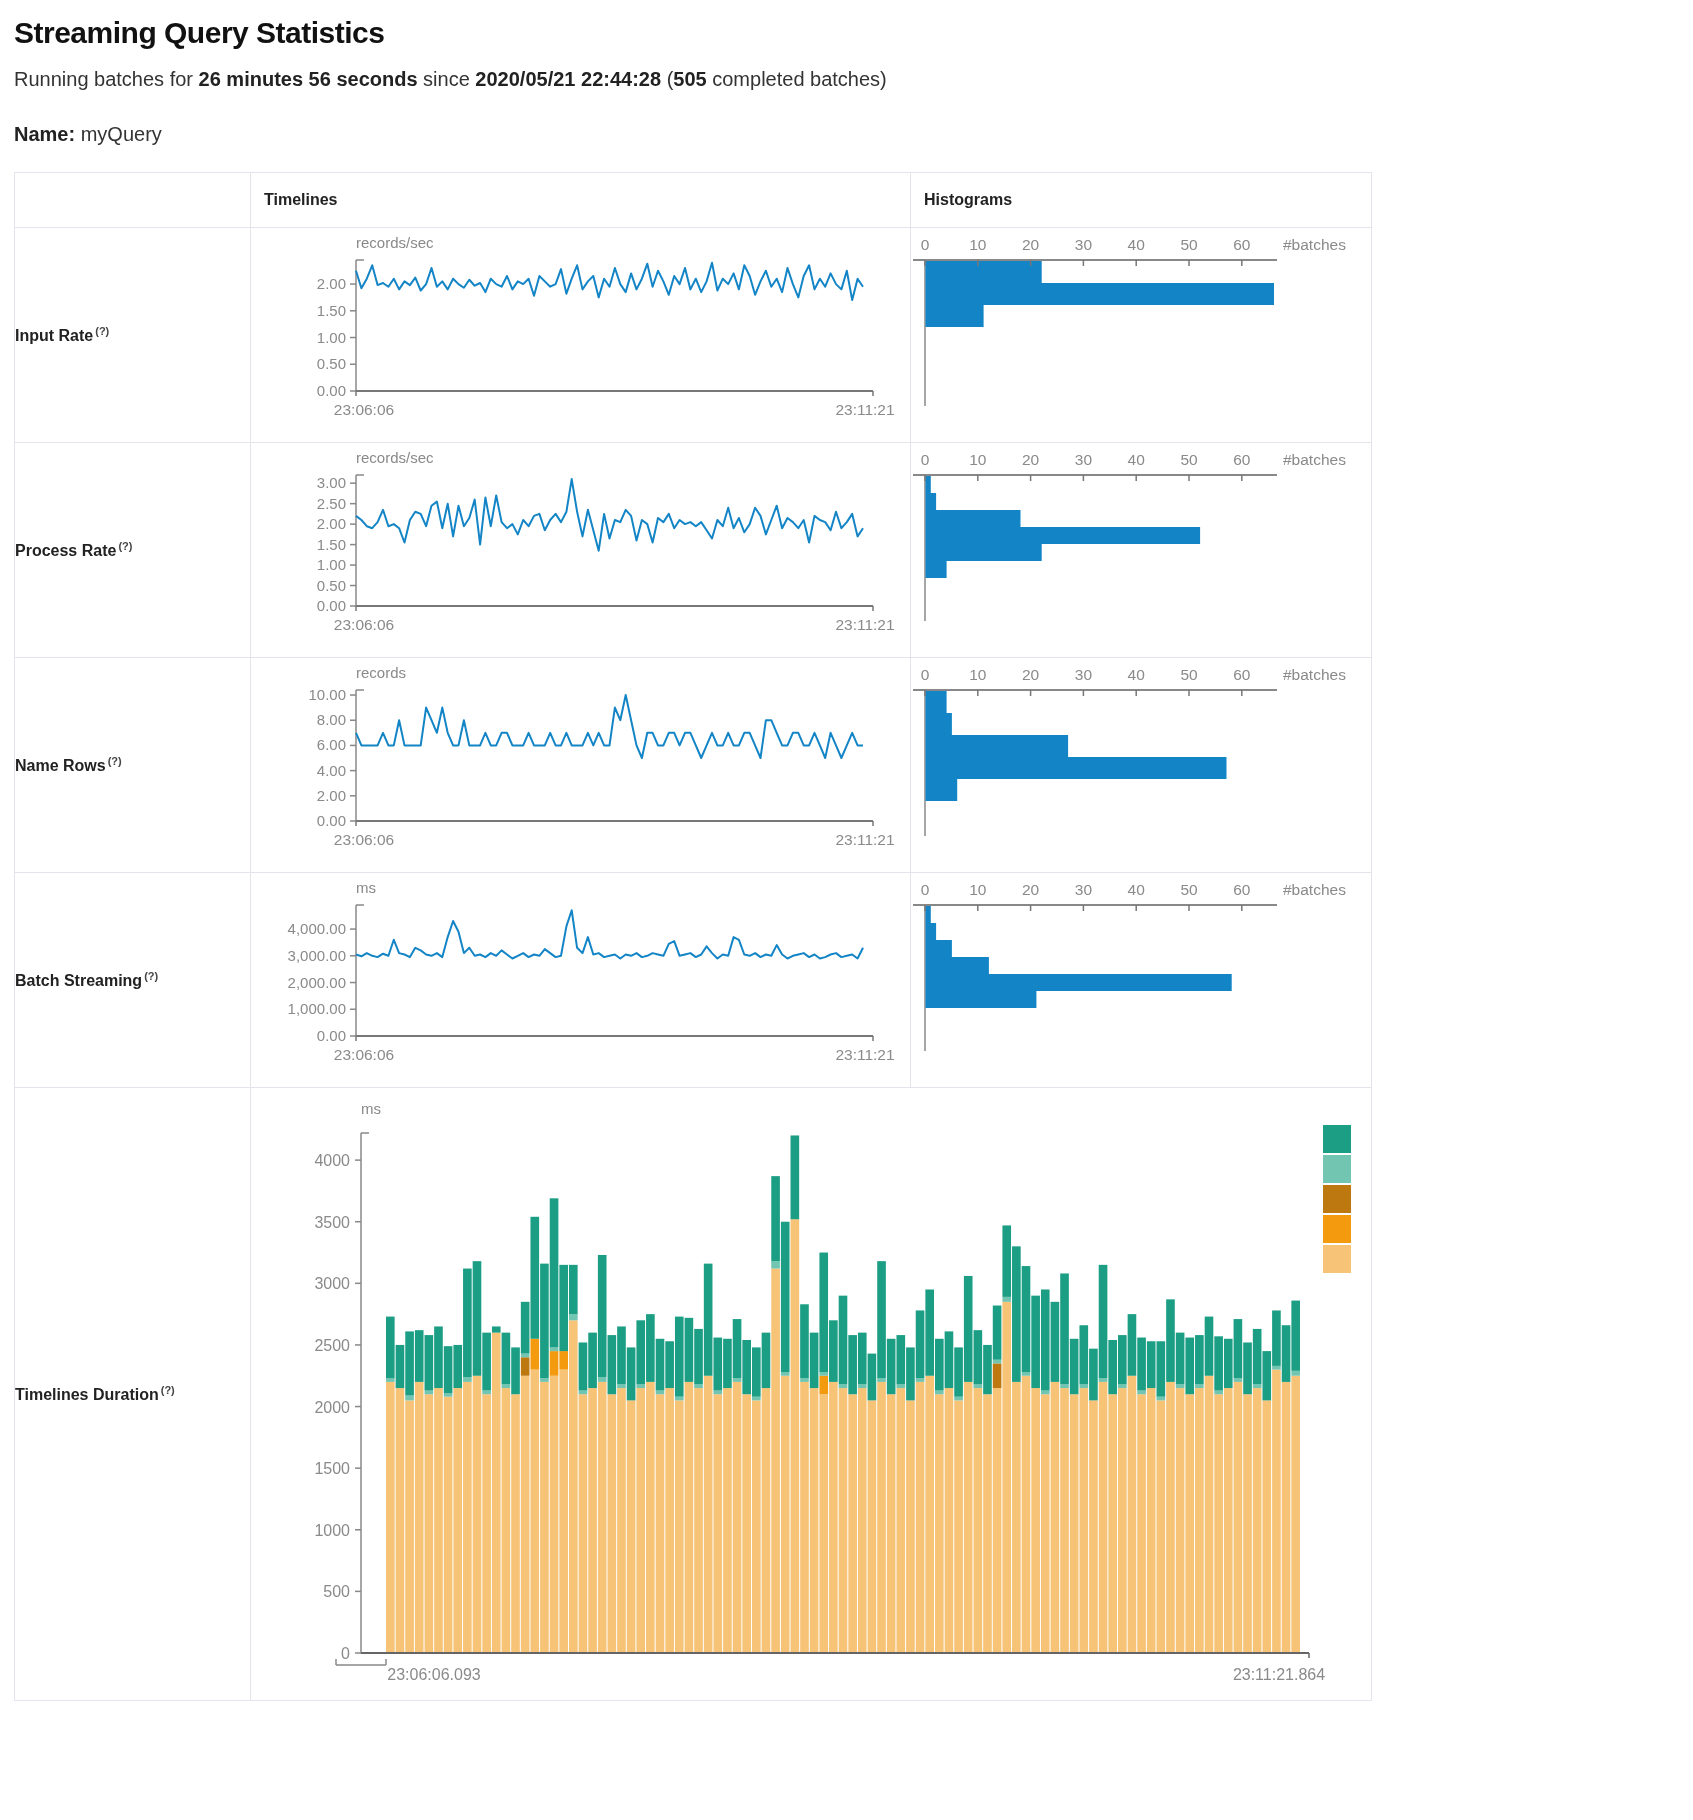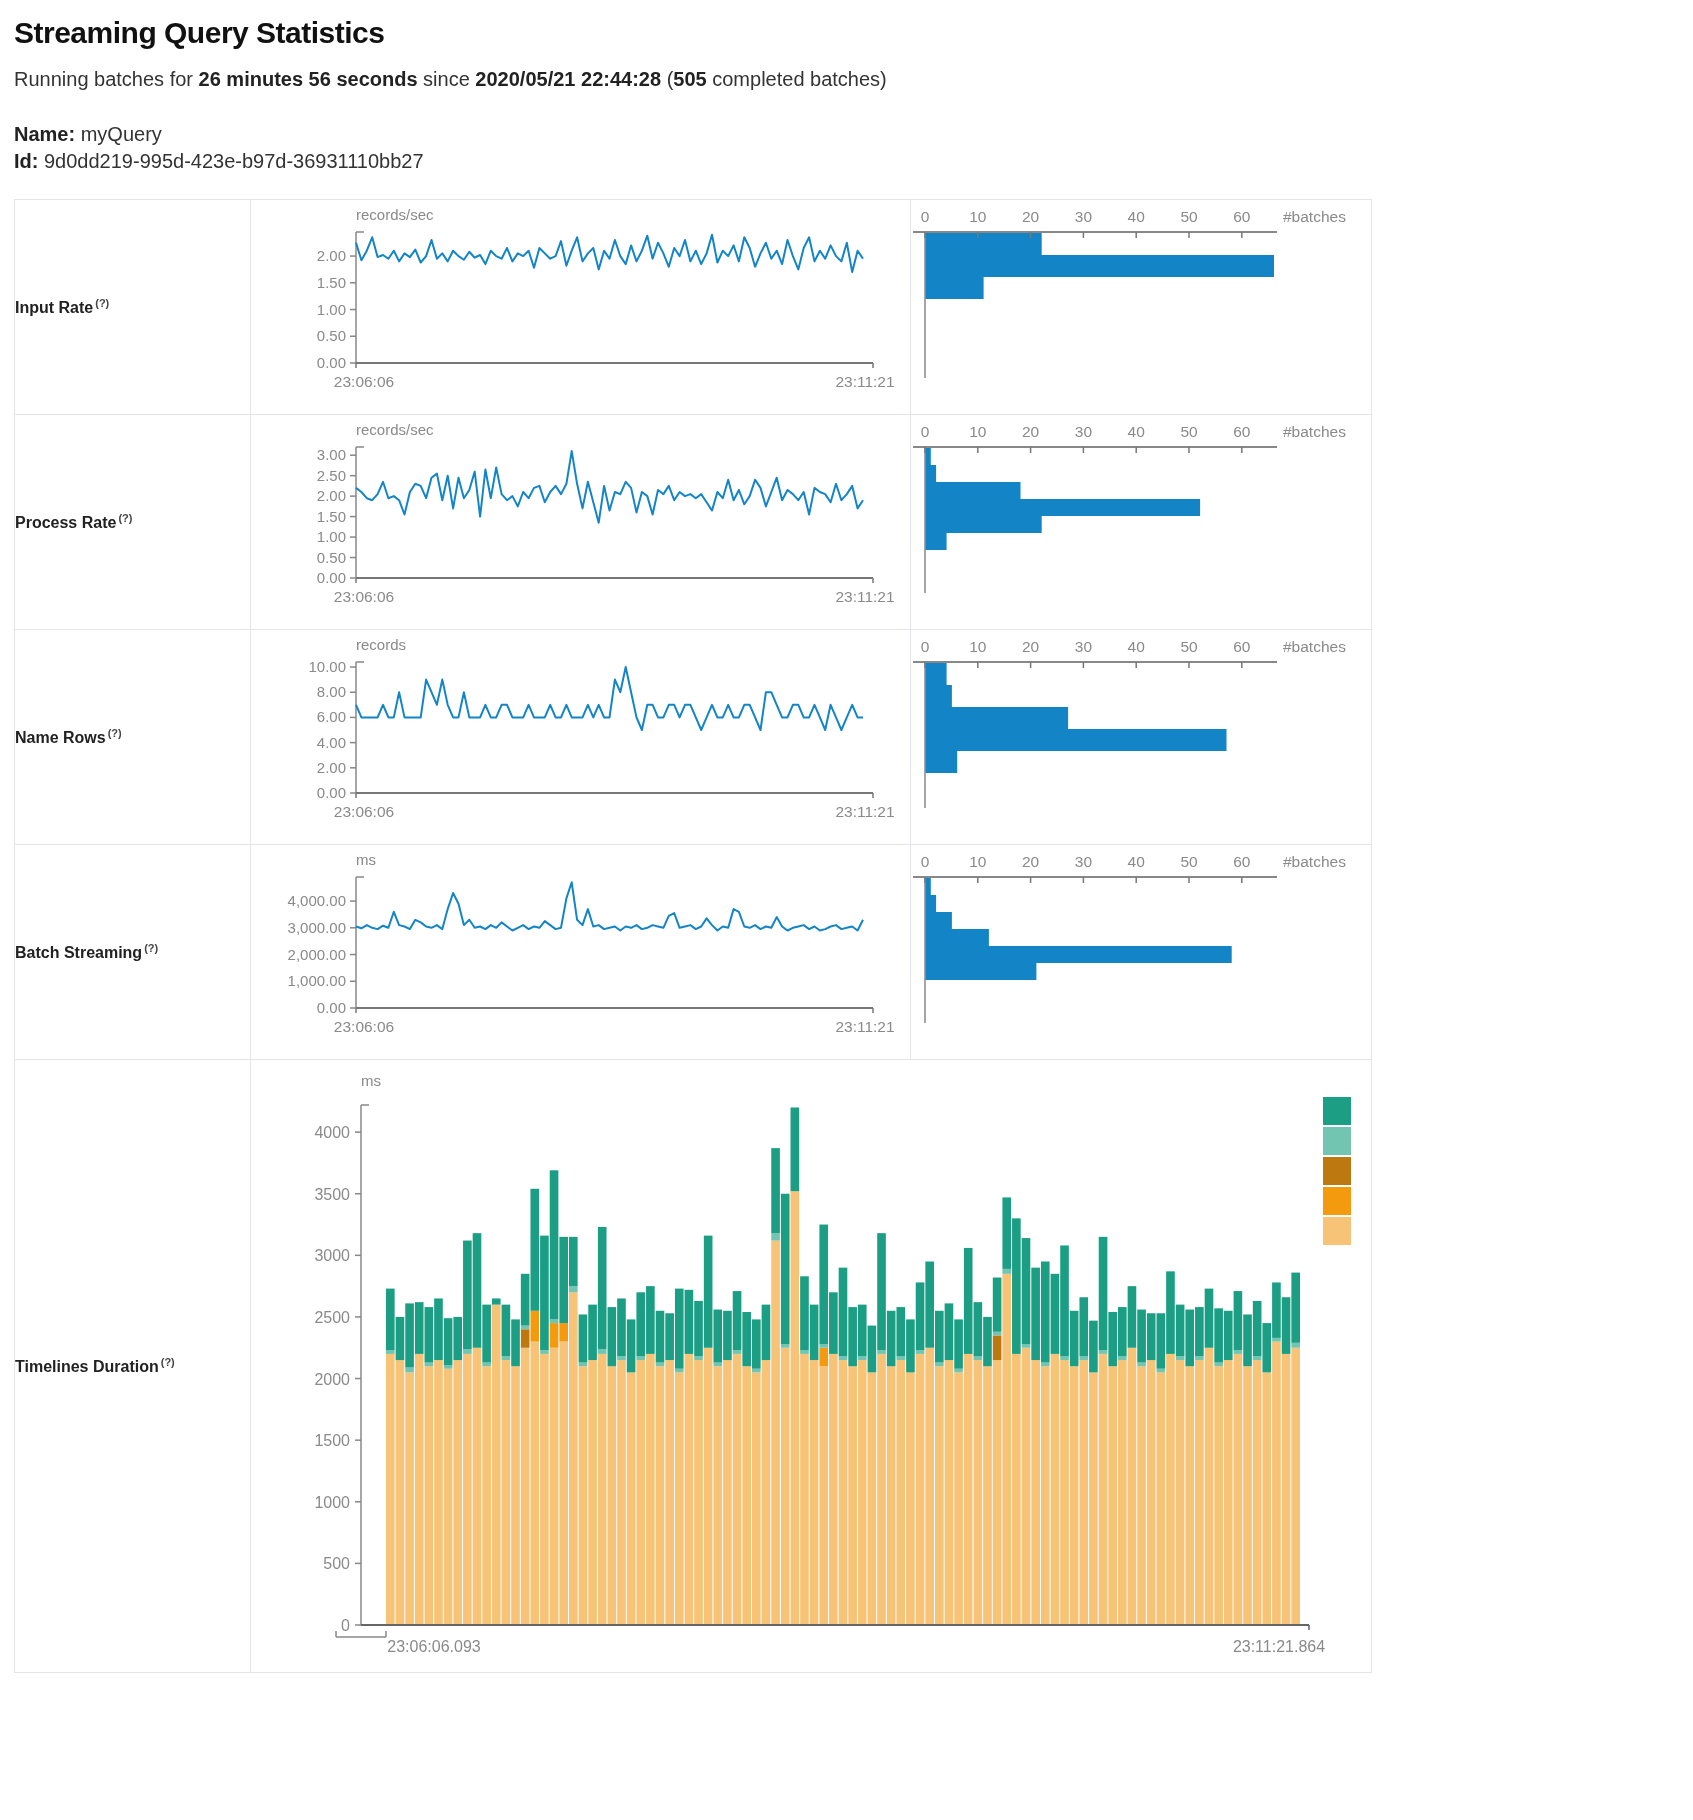--- a/index.html
+++ b/index.html
@@ -25,30 +25,34 @@
 <div class="page">
 
   <h1 class="title">Streaming Query Statistics</h1>
 
   <div class="subtitle">
     <span>Running batches for </span><b>26 minutes 56 seconds</b><span> since </span><b>2020/05/21 22:44:28</b><span> (</span><b>505</b><span> completed batches)</span>
   </div>
 
   <div class="meta">
     <div><b>Name:</b> <span>myQuery</span></div>
-    <div><b>Id:</b> <span>9d0dd219-995d-423e-b97d-36931110bb27</span></div>
   </div>
 
   <table class="stats">
     <colgroup>
         <col style="width:236px">
         <col style="width:660px">
         <col style="width:461px">
       </colgroup>
     <tbody>
+        <tr>
+      <th></th>
+      <th>Timelines</th>
+      <th>Histograms</th>
+    </tr>
 
     <tr class="data-row">
       <td class="label-cell"><span>Input Rate</span><sup>(?)</sup></td>
       <td class="chart-cell">
             <svg id="tl-input_rate" width="658" height="213">
               <text x="105" y="20" text-anchor="start" font-size="15" fill="#8a8a8a">records/sec</text>
               <line x1="105" y1="32" x2="113" y2="32" stroke="#888888" stroke-width="1.5"></line>
               <line x1="105" y1="32" x2="105" y2="163" stroke="#888888" stroke-width="1.5"></line>
               <line x1="99" y1="56.06122448979593" x2="105" y2="56.06122448979593" stroke="#888888" stroke-width="1.5"></line>
               <text x="95" y="61.06122448979593" text-anchor="end" font-size="15" fill="#8a8a8a">2.00</text>

